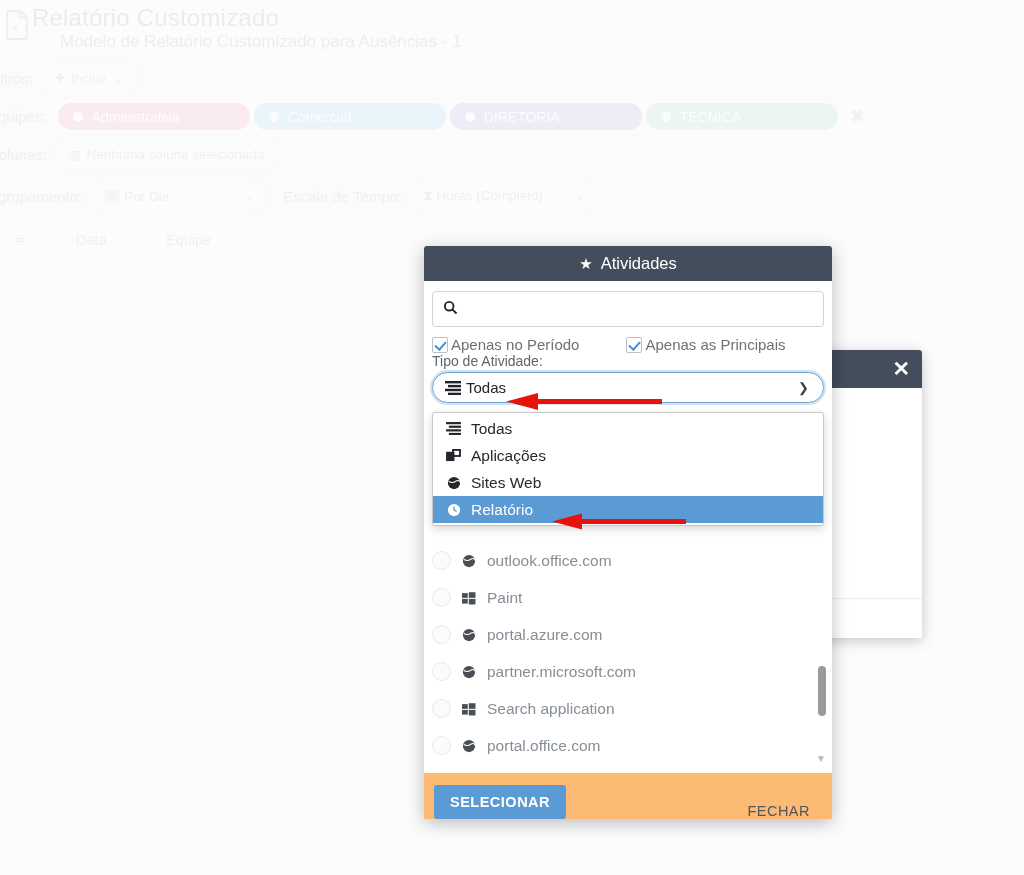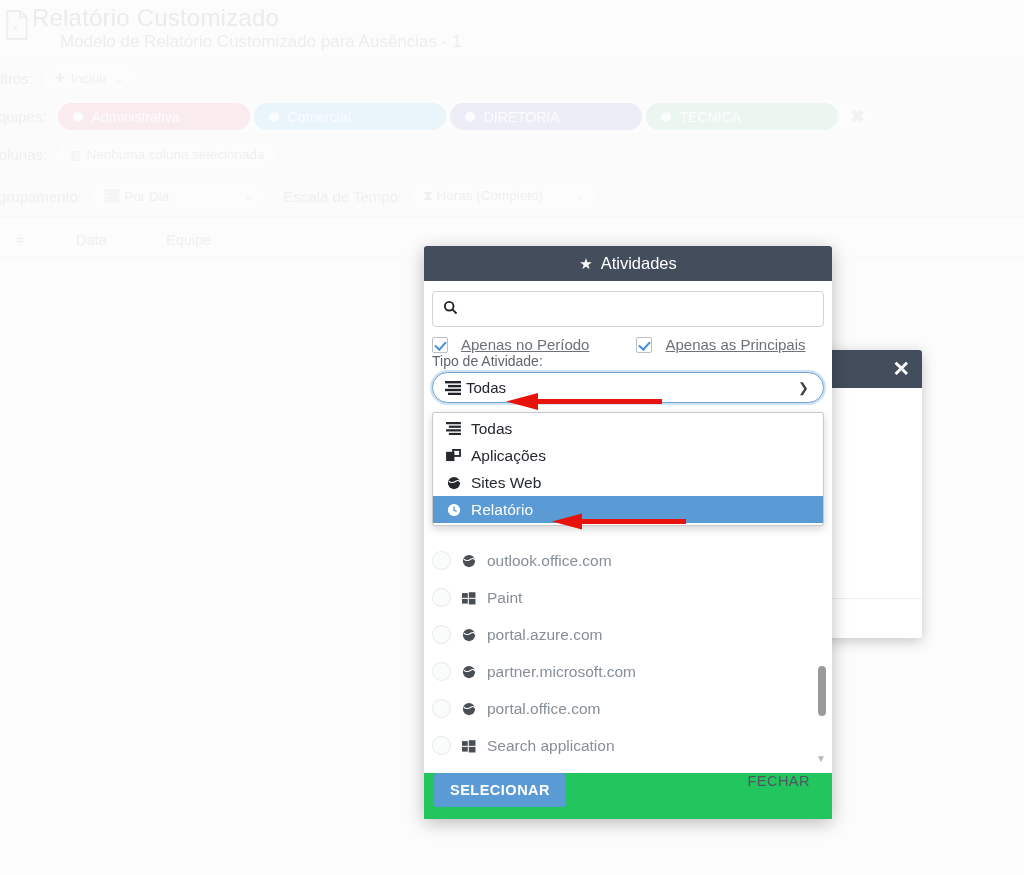--- a/index.html
+++ b/index.html
@@ -117,21 +117,21 @@
   .search-input {
     width: 100%; height: 36px; border: 1px solid #ced4da; border-radius: 4px;
     padding: 0 10px 0 34px; font-size: 14px; color: #495057; outline: none;
     font-family: "Liberation Sans", sans-serif; background: #fff;
   }
   .search-ic {
     position: absolute; left: 11px; top: 9px; width: 15px; height: 15px; color: #222;
   }
 
   .checks { display: flex; margin-top: 9px; }
-  .chk-item { display: flex; align-items: center; gap: 13px; font-size: 15px; color: #6b7278; text-decoration: underline; }
+  .chk-item { display: flex; align-items: center; gap: 3px; font-size: 15px; color: #6b7278; }
   .chk-item:nth-child(2) { margin-left: 47px; }
   .cbox {
     width: 16px; height: 16px; border: 1px solid #b9c0c7; border-radius: 2px;
     background: #fff; position: relative; flex: none;
   }
   .cbox::after {
     content: ""; position: absolute; left: 4px; top: 1px;
     width: 5px; height: 9px; border: solid #4a8fd4; border-width: 0 2px 2px 0;
     transform: rotate(42deg);
   }
@@ -183,22 +183,22 @@
   }
   .vscroll .arw-dn {
     position: absolute; left: 0px; bottom: -6px; color: #b9b9b9; font-size: 10px;
   }
   .list-divider {
     position: absolute; left: 8px; right: 8px; top: 527px; height: 1px; background: #e9ecef;
   }
 
   .modal-foot {
     position: absolute; left: 0; right: 0; bottom: 0; height: 46px;
-    display: flex; align-items: flex-start; padding: 0 10px;
-    background: #22c55e;
+    display: flex; align-items: flex-end; padding: 0 10px;
+    background: #fdba74;
   }
   .btn-primary {
     background: #5b9bd5; color: #fff; border: none; border-radius: 3px;
     height: 34px; padding: 0 16px; font-size: 14.5px; font-weight: bold;
     letter-spacing: .5px; cursor: pointer; font-family: "Liberation Sans", sans-serif;
   }
   .btn-flat {
     margin-left: auto; background: transparent; border: none;
     color: #4f575e; font-size: 14.5px; letter-spacing: .5px; cursor: pointer;
     padding: 0 12px; font-family: "Liberation Sans", sans-serif;
@@ -433,38 +433,38 @@
           <svg viewBox="0 0 16 16" width="14" height="14">
               <circle cx="8" cy="8" r="7" fill="currentColor"></circle>
           <path d="M2 6 q4 3 8 0 q3 -2 5 1" fill="none" stroke="#fff" stroke-width="1.2"></path>
             </svg>
         </span>
         <span>partner.microsoft.com</span>
       </div>
       <div class="list-row">
         <span class="radio"></span>
         <span class="row-ic">
-          <svg viewBox="0 0 16 16" width="14" height="14">
-              <circle cx="8" cy="8" r="7" fill="currentColor"></circle>
-          <path d="M2 6 q4 3 8 0 q3 -2 5 1" fill="none" stroke="#fff" stroke-width="1.2"></path>
-            </svg>
-        </span>
-        <span>portal.office.com</span>
-      </div>
-      <div class="list-row">
-        <span class="radio"></span>
-        <span class="row-ic">
           <svg viewBox="0 0 16 16" width="14" height="14" fill="currentColor">
             <rect x="0" y="2.4" width="6.6" height="5.4"></rect>
               <rect x="7.8" y="1.4" width="7.6" height="6.4"></rect>
             <rect x="0" y="9" width="6.6" height="5.4"></rect>
               <rect x="7.8" y="9" width="7.6" height="6.4"></rect>
           </svg>
         </span>
         <span>Search application</span>
+      </div>
+      <div class="list-row">
+        <span class="radio"></span>
+        <span class="row-ic">
+          <svg viewBox="0 0 16 16" width="14" height="14">
+              <circle cx="8" cy="8" r="7" fill="currentColor"></circle>
+          <path d="M2 6 q4 3 8 0 q3 -2 5 1" fill="none" stroke="#fff" stroke-width="1.2"></path>
+            </svg>
+        </span>
+        <span>portal.office.com</span>
       </div>
     </div>
 
     <div class="vscroll">
       <div class="track"></div>
       <div class="thumb"></div>
       <div class="arw-dn">▼</div>
     </div>
 
     <div class="list-divider"></div>

